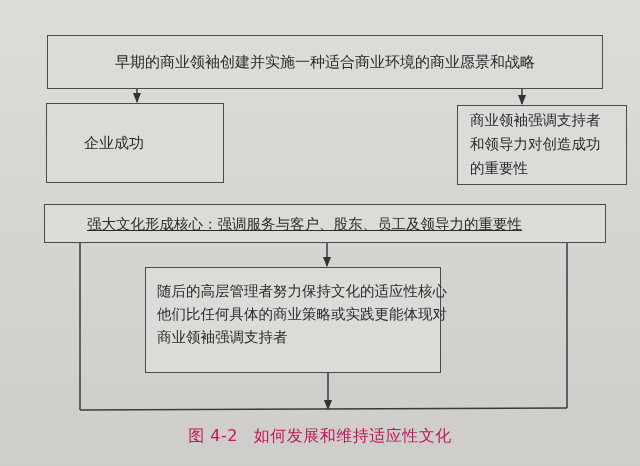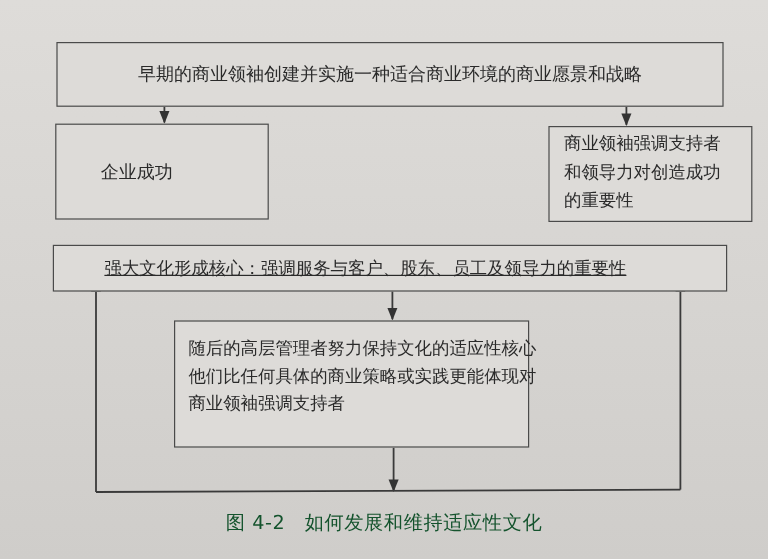--- a/index.html
+++ b/index.html
@@ -31,21 +31,21 @@
       padding: 2px 0 0 12px; font-size: 14.5px; line-height: 24px; }
     .box-core { left: 44px; top: 204px; width: 562px; height: 39px;
       display:flex; align-items:center; padding-left: 42px; font-size: 14.5px; text-decoration: underline; }
     .box-bottom { left: 145px; top: 267px; width: 296px; height: 106px;
       padding: 12px 0 0 11px; font-size: 14.5px; line-height: 23px; }
     .line { display:block; white-space: nowrap; }
     svg.arrows { position: absolute; left: 0; top: 0; width: 640px; height: 466px; pointer-events: none; }
     .caption {
       position: absolute; left: 0; width: 640px; top: 426px; text-align: center;
       font-family: "DejaVu Sans", "Liberation Sans", sans-serif;
-      font-size: 16px; color: #14532d; letter-spacing: 0.5px;
+      font-size: 16px; color: #be185d; letter-spacing: 0.5px;
     }
     .caption .num { margin-right: 16px; }
   </style>
 </head>
 <body>
 
 <div class="page"></div>
 
 <svg class="arrows" viewBox="0 0 640 466">
   <defs>

